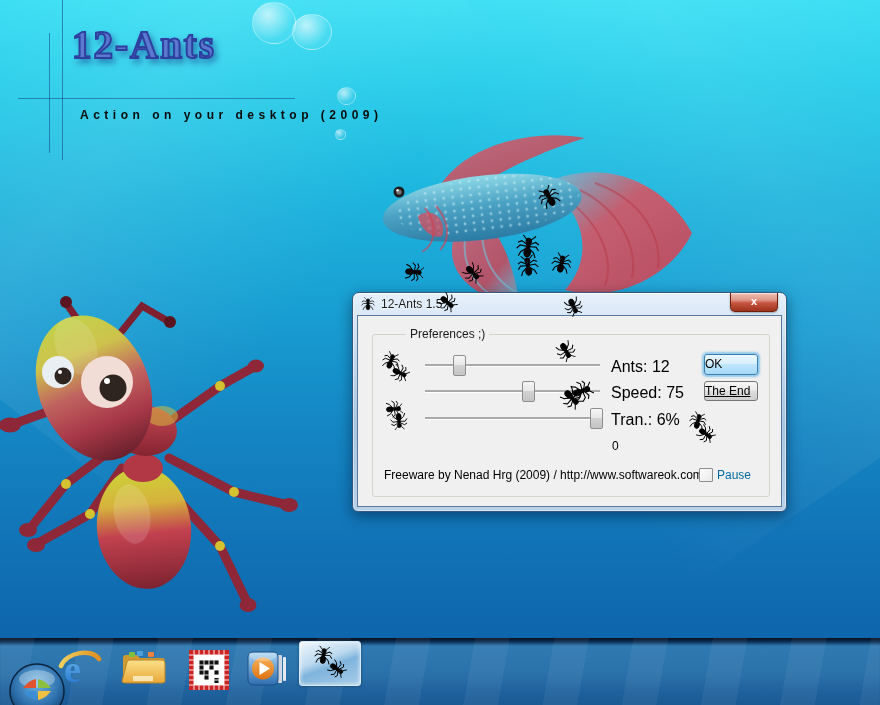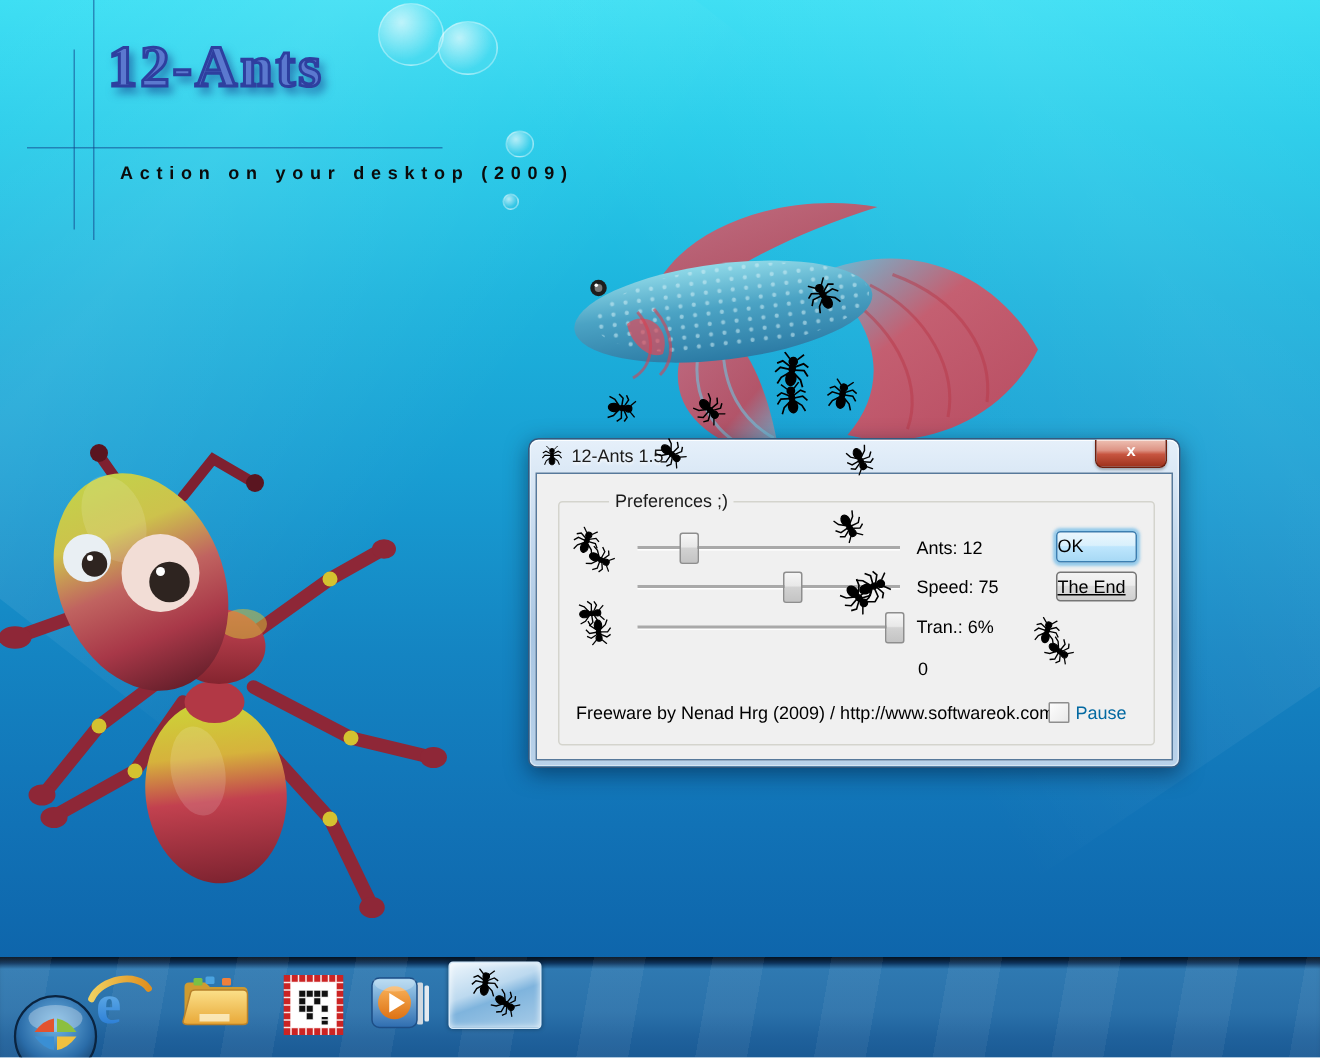--- a/index.html
+++ b/index.html
@@ -45,21 +45,21 @@
     border:1px solid #6e1f0e;border-top:none;color:#fff;font-size:11px;font-weight:bold;
     text-align:center;line-height:17px;box-shadow:inset 0 1px 0 rgba(255,255,255,.55),0 1px 2px rgba(0,0,0,.3);cursor:pointer;}
   .client{position:absolute;left:4px;right:4px;top:22px;bottom:4px;background:#f0f0f0;border:1px solid #57799b;}
   .groupbox{position:absolute;left:14px;top:18px;width:396px;height:161px;border:1px solid #d4d4cd;border-radius:3px;}
   .groupbox-label{position:absolute;left:20px;top:11px;background:#f0f0f0;padding:0 4px;font-size:12px;color:#1a1a1a;margin-left:28px;}
   .sl-track{position:absolute;left:67px;width:175px;height:2px;background:#a9a9a9;box-shadow:0 1px 0 #ffffff;}
   .t1{top:48px}.t2{top:74px}.t3{top:101px}
   .sl-thumb{position:absolute;width:11px;height:19px;border:1px solid #8e8e8e;border-radius:2px;
     background:linear-gradient(180deg,#f6f6f6,#e8e8e8 45%,#d2d2d2 50%,#c4c4c4);cursor:pointer;}
   .h1{top:39px}.h2{top:65px}.h3{top:92px}
-  .sl-label{position:absolute;left:253px;font-size:12px;color:#000;}
+  .sl-label{position:absolute;left:253px;font-size:16px;color:#000;}
   .l1{top:42px}.l2{top:68px}.l3{top:95px}
   .combo{position:absolute;left:71px;top:121px;width:171px;height:18px;border:1px solid #8e9aa5;border-radius:2px;
     background:linear-gradient(180deg,#ffffff,#f3f5f7);cursor:pointer;}
   .combo-value{position:absolute;left:5px;top:2px;font-size:12px;color:#000;}
   .combo-arrow{position:absolute;right:0;top:0;width:17px;height:100%;border-left:1px solid #c2c9d0;
     display:flex;align-items:center;justify-content:center;font-size:8px;color:#333;
     background:linear-gradient(180deg,#f4f6f8,#dde2e7);}
   .counter{position:absolute;left:254px;top:123px;font-size:12px;color:#000;}
   .footer-text{position:absolute;left:26px;top:152px;font-size:12px;color:#000;white-space:nowrap;}
   .chk{position:absolute;left:341px;top:152px;width:12px;height:12px;border:1px solid #8e8e8e;border-radius:1px;

